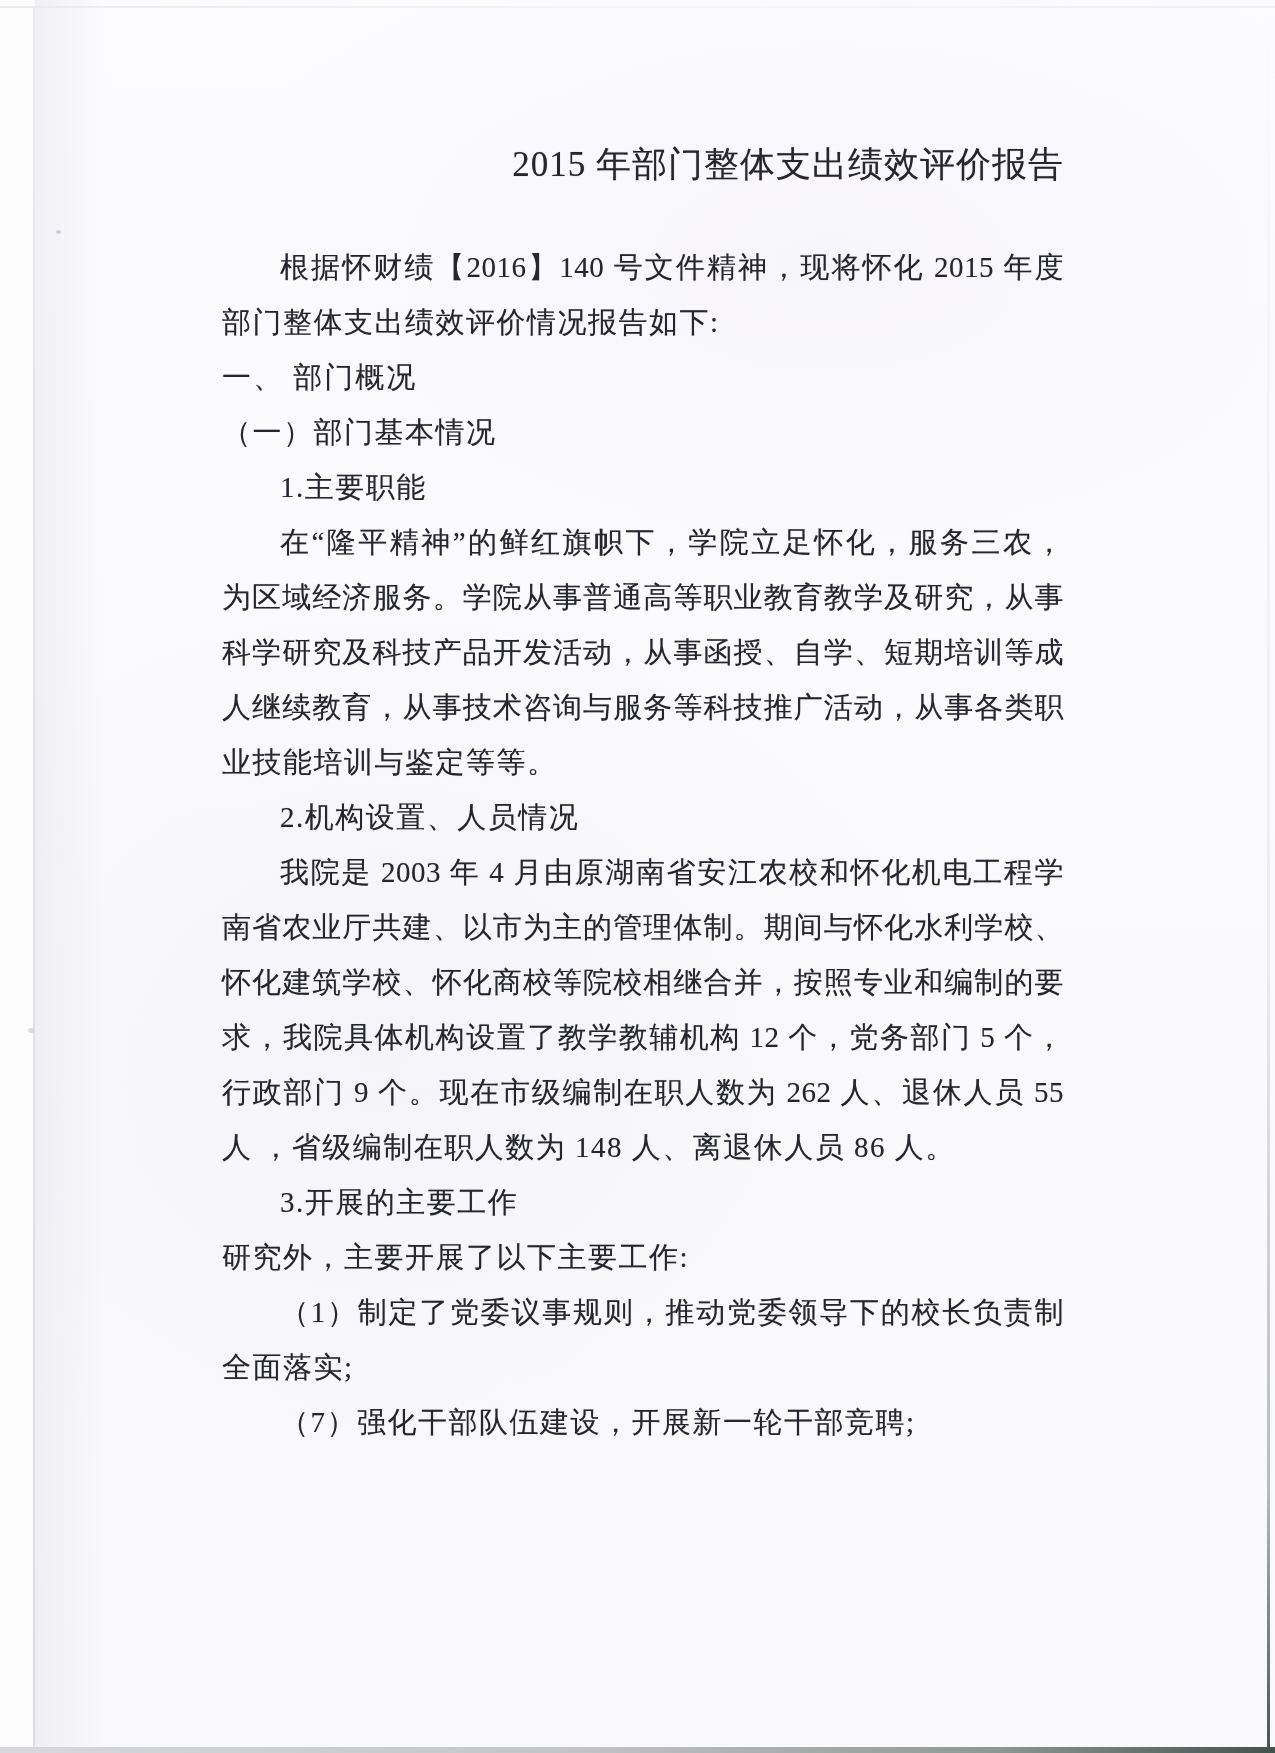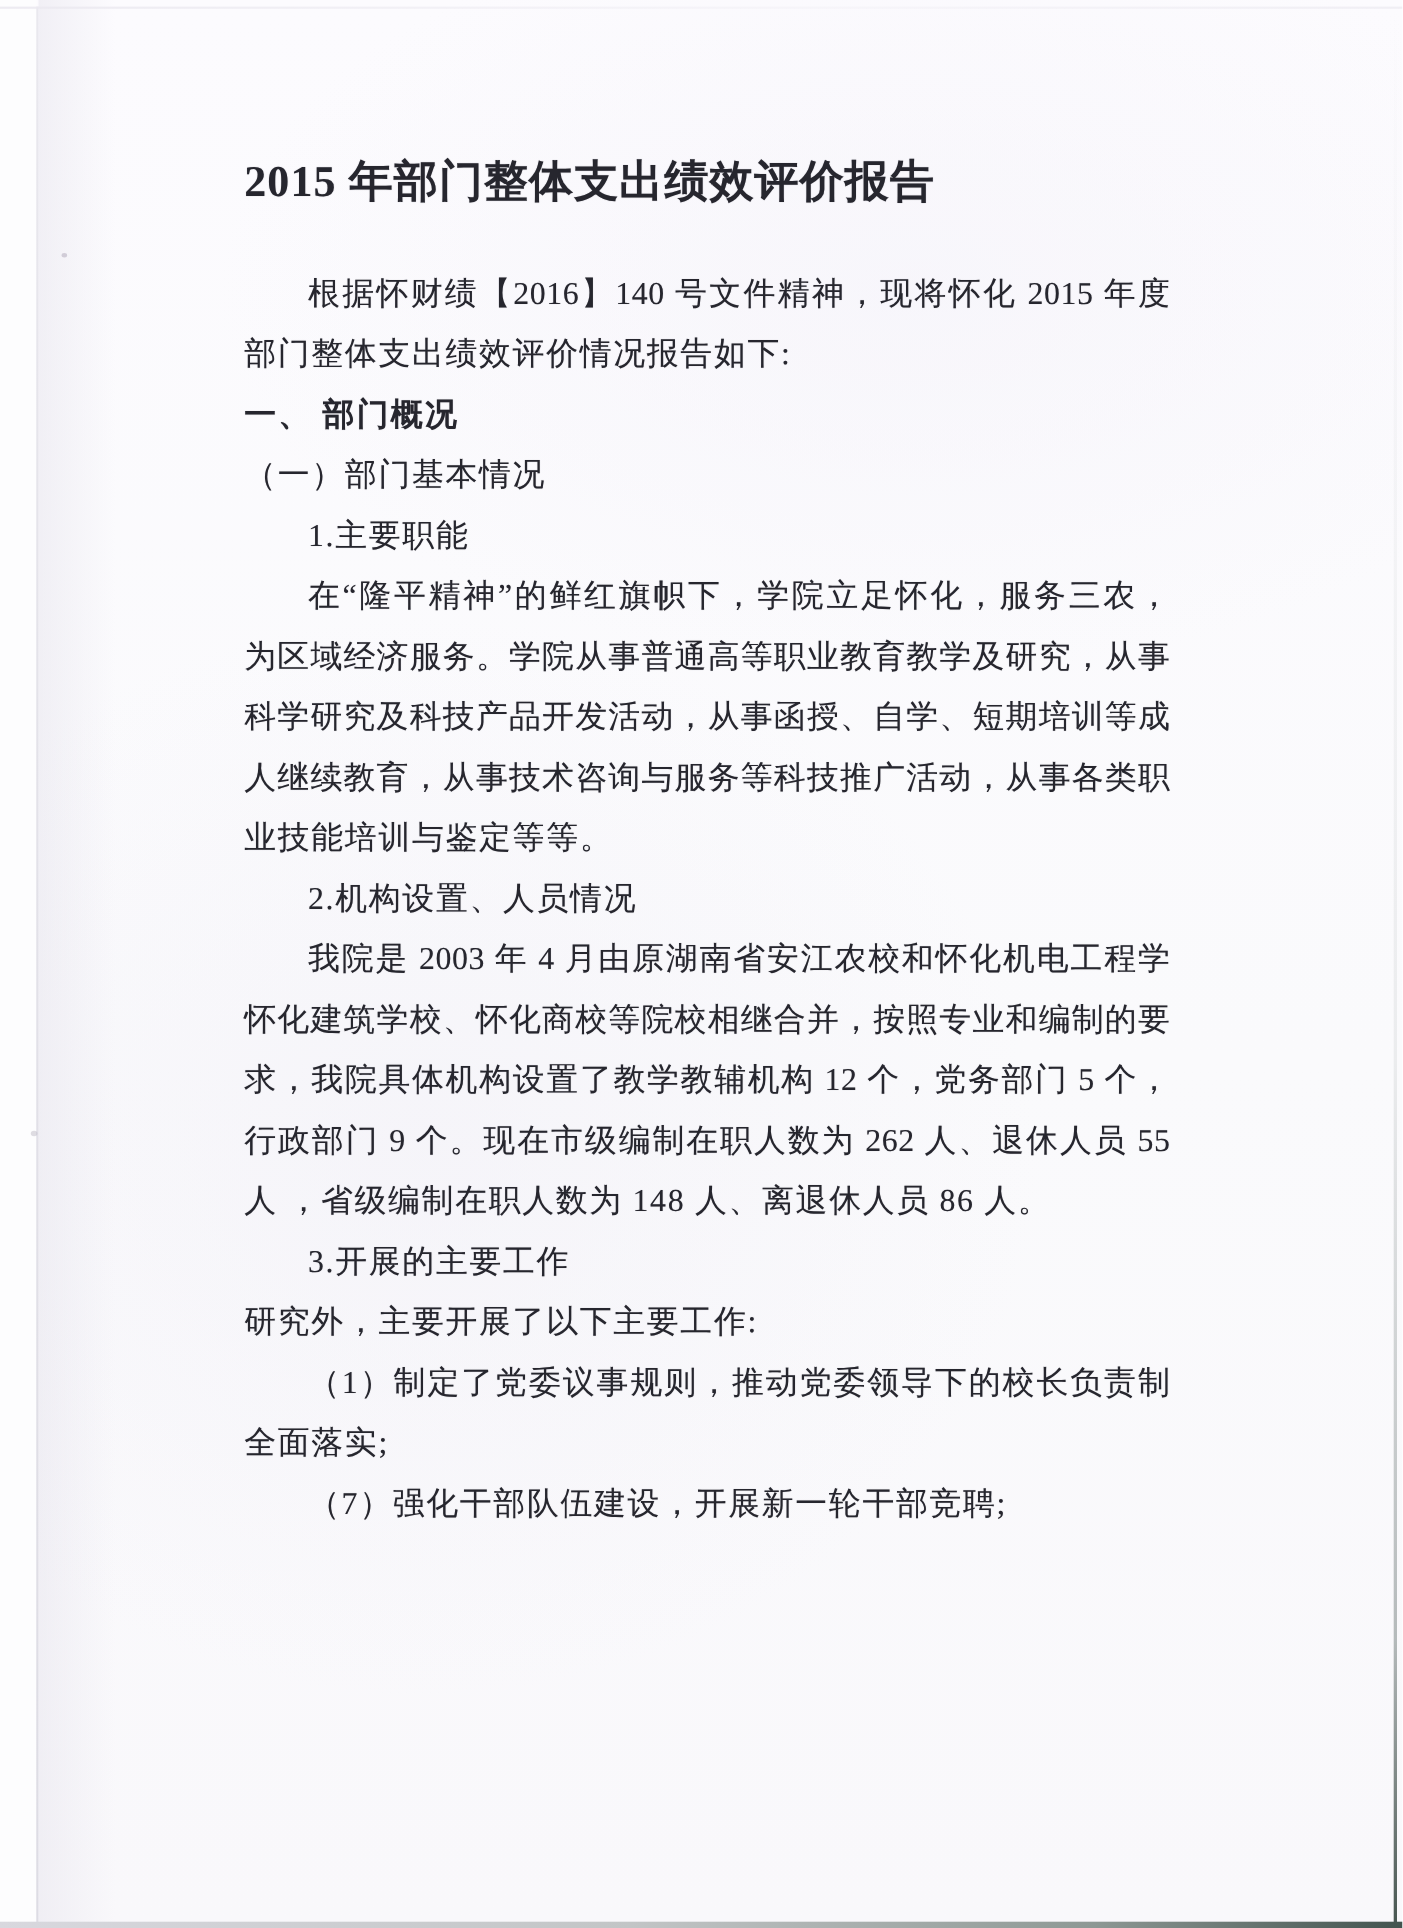--- a/index.html
+++ b/index.html
@@ -73,44 +73,44 @@
   .doc {
     position: absolute;
     left: 222px;
     top: 130px;
     width: 842px;
     color: #26262e;
   }
   .doc-title {
     height: 70px;
     line-height: 70px;
-    text-align: left;
-    font-size: 40px;
-    font-weight: bold;
+    text-align: right;
+    font-size: 35px;
+    font-weight: normal;
     letter-spacing: 1px;
     margin-bottom: 40px;
     text-shadow: 0 0 1px rgba(30,30,40,0.35);
   }
   .line {
     height: 55px;
     line-height: 55px;
     font-size: 29px;
     letter-spacing: 1.5px;
     white-space: nowrap;
     text-shadow: 0 0 0.8px rgba(40,40,50,0.35);
   }
   .line.justify {
     white-space: normal;
     text-align: justify;
     text-align-last: justify;
     letter-spacing: 0.5px;
   }
   .line.indent { padding-left: 58px; }
   .line.bold-heading {
-    font-weight: bold;
+    font-weight: normal;
     letter-spacing: 2px;
   }
 </style>
 </head>
 <body>
 
 <div class="page">
   <div class="left-margin-strip"></div>
   <div class="paper-edge-left"></div>
   <div class="left-edge-shade"></div>
@@ -128,20 +128,21 @@
         <div class="line bold-heading">一、 部门概况</div>
         <div class="line body">（一）部门基本情况</div>
         <div class="line body indent">1.主要职能</div>
         <div class="line body indent justify">在“隆平精神”的鲜红旗帜下，学院立足怀化，服务三农，</div>
         <div class="line body justify">为区域经济服务。学院从事普通高等职业教育教学及研究，从事</div>
         <div class="line body justify">科学研究及科技产品开发活动，从事函授、自学、短期培训等成</div>
         <div class="line body justify">人继续教育，从事技术咨询与服务等科技推广活动，从事各类职</div>
         <div class="line body">业技能培训与鉴定等等。</div>
         <div class="line body indent">2.机构设置、人员情况</div>
         <div class="line body indent justify">我院是 2003 年 4 月由原湖南省安江农校和怀化机电工程学</div>
+        <div class="line body justify">南省农业厅共建、以市为主的管理体制。期间与怀化水利学校、</div>
         <div class="line body justify">怀化建筑学校、怀化商校等院校相继合并，按照专业和编制的要</div>
         <div class="line body justify">求，我院具体机构设置了教学教辅机构 12 个，党务部门 5 个，</div>
         <div class="line body justify">行政部门 9 个。现在市级编制在职人数为 262 人、退休人员 55</div>
         <div class="line body">人 ，省级编制在职人数为 148 人、离退休人员 86 人。</div>
         <div class="line body indent">3.开展的主要工作</div>
         <div class="line body">研究外，主要开展了以下主要工作:</div>
         <div class="line body indent justify">（1）制定了党委议事规则，推动党委领导下的校长负责制</div>
         <div class="line body">全面落实;</div>
         <div class="line body indent">（7）强化干部队伍建设，开展新一轮干部竞聘;</div>
       </div>

